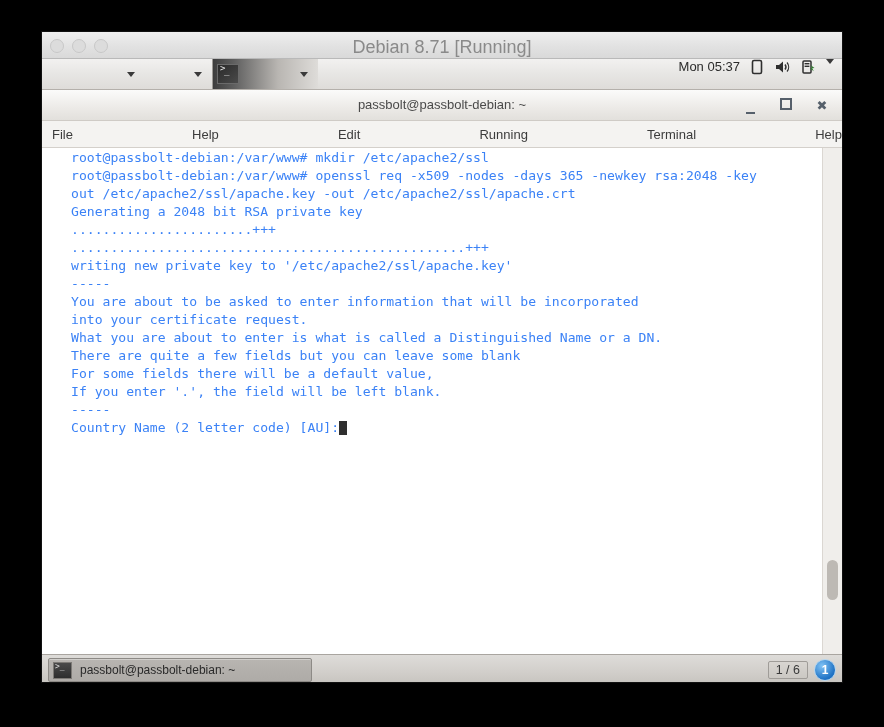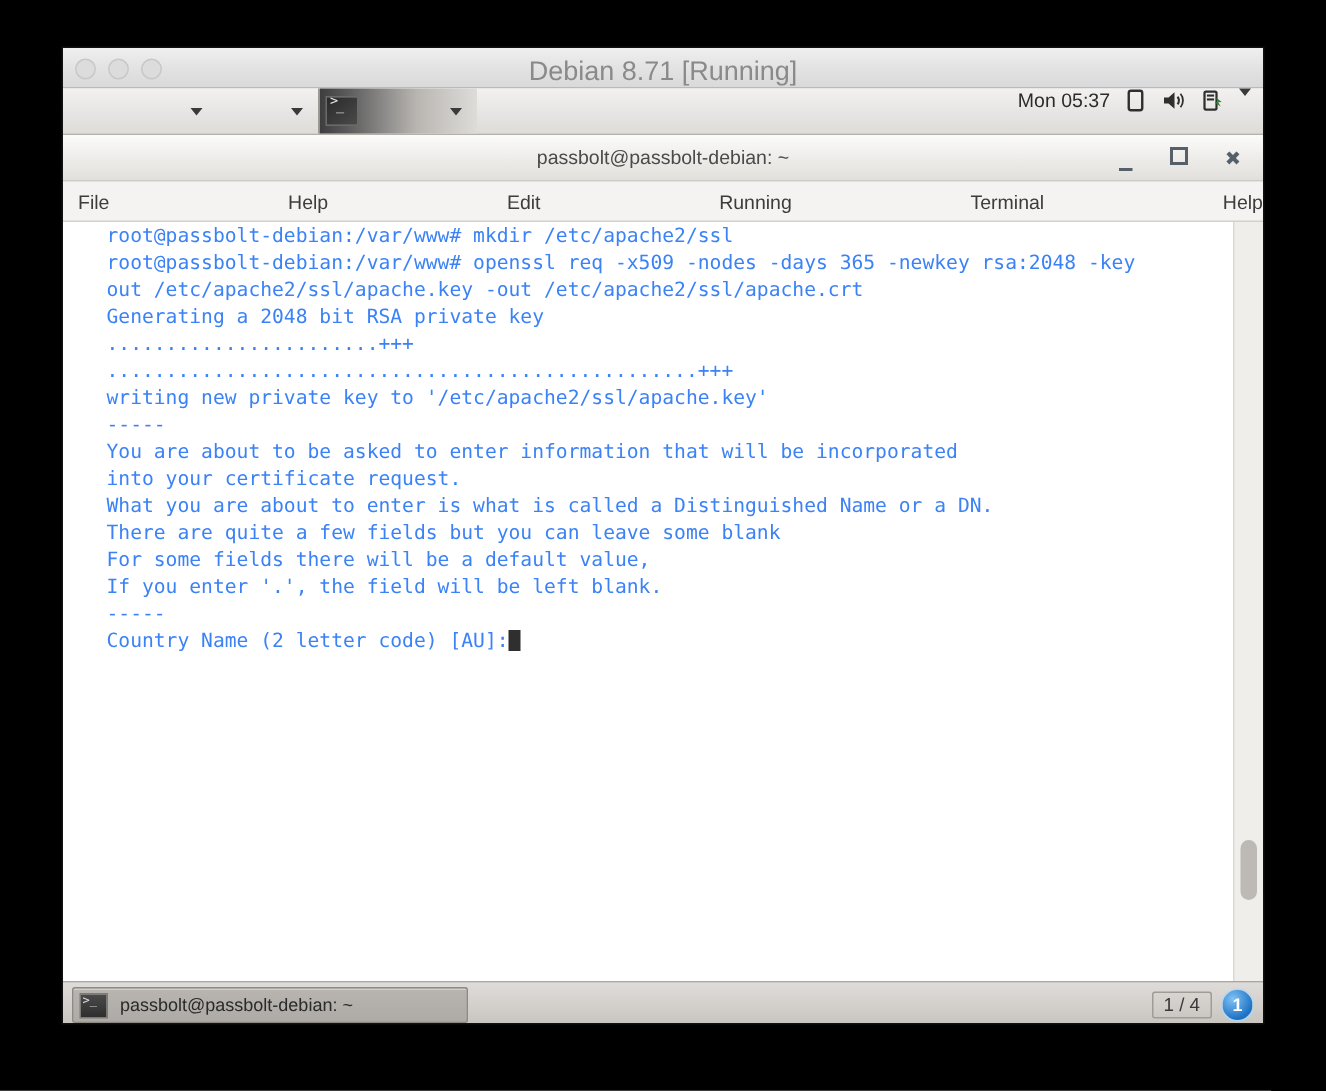--- a/index.html
+++ b/index.html
@@ -397,17 +397,17 @@
     </div>
 
   </div>
 
   <div id="gnome-bottom">
     <div id="taskbar-button">
       <span class="task-icon"></span>
       <span>passbolt@passbolt-debian: ~</span>
     </div>
     <div id="bottom-spacer"></div>
-    <div id="workspace-indicator">1 / 4</div>
+    <div id="workspace-indicator">1 / 6</div>
     <div id="notify-badge">1</div>
   </div>
 
 </div>
 
 </body></html>

